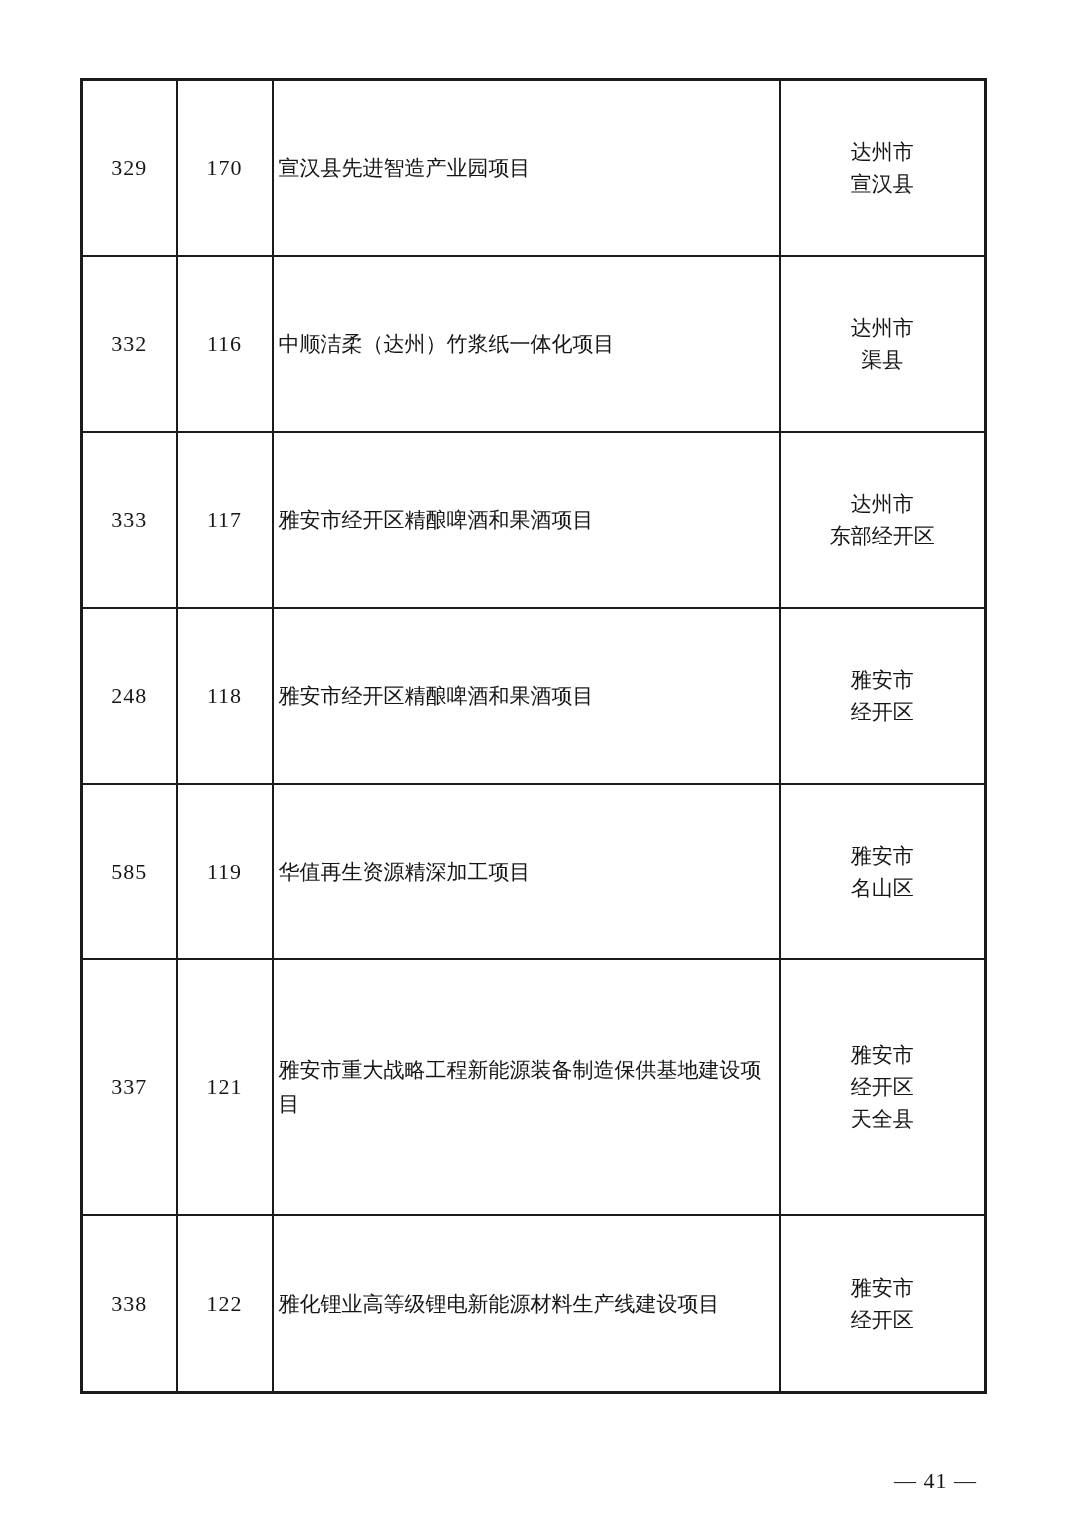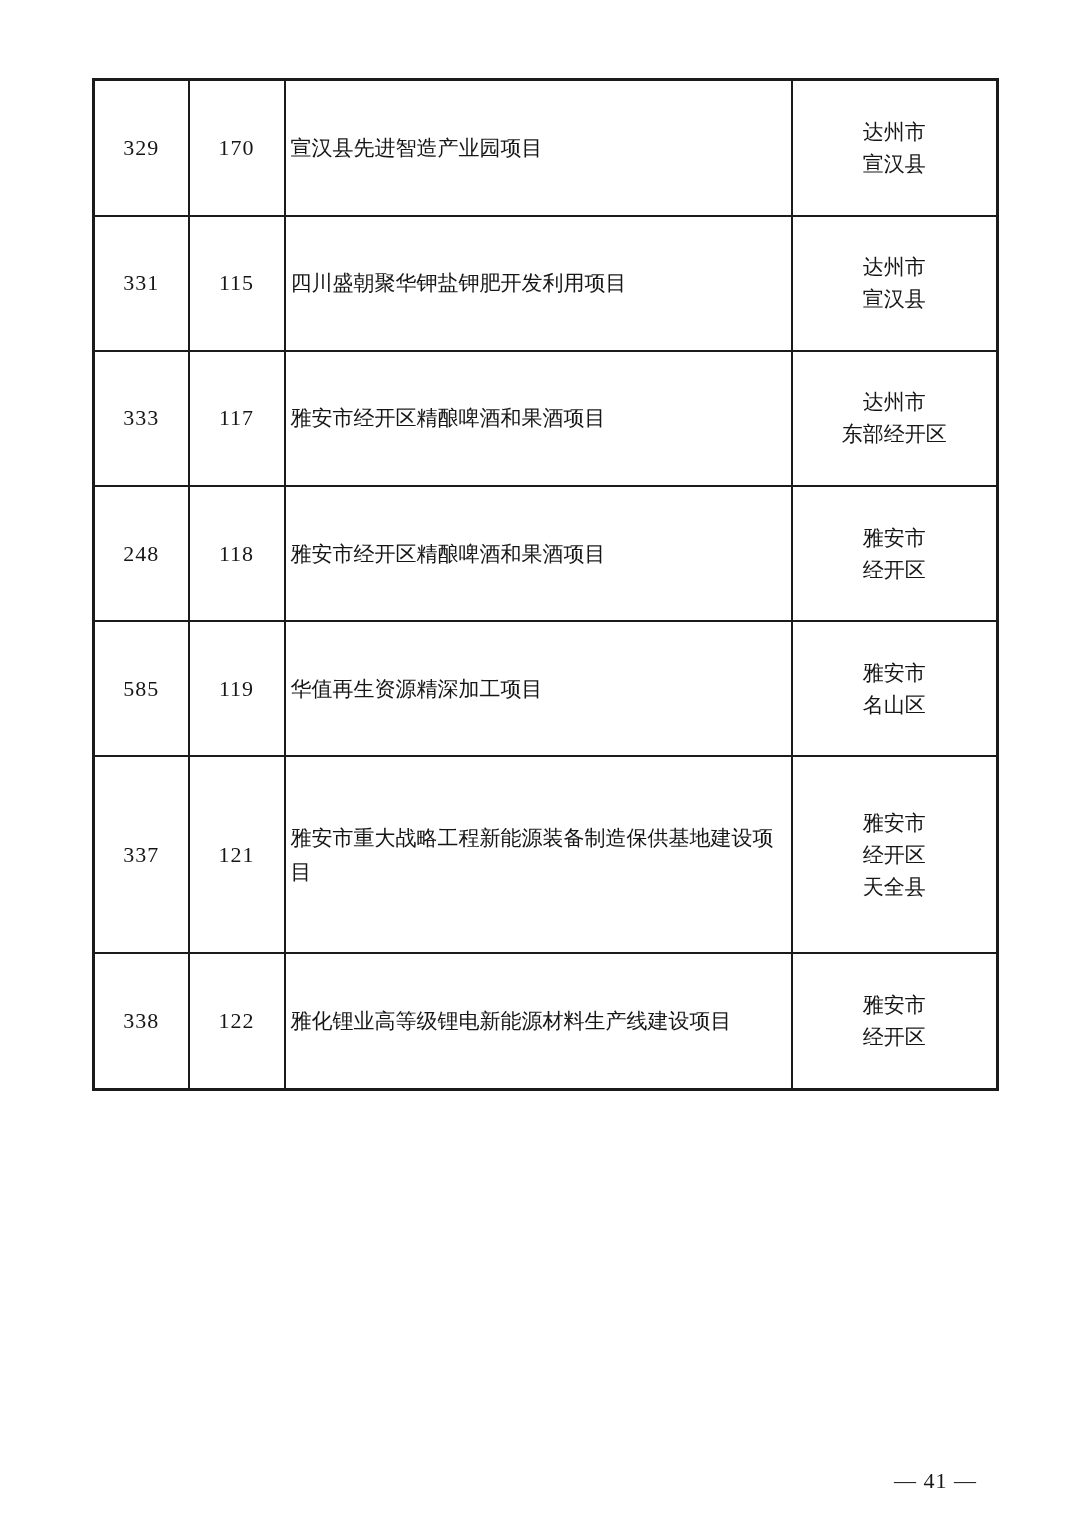--- a/index.html
+++ b/index.html
@@ -15,24 +15,24 @@
     font-family: "Liberation Serif", "DejaVu Serif", serif;
     color: #161616;
   }
   .sheet {
     position: absolute;
     inset: 0;
     background: #ffffff;
   }
   table.project-table {
     position: absolute;
-    left: 92px;
+    left: 80px;
     top: 78px;
     width: 904px;
-    height: 1013px;
+    height: 1316px;
     border-collapse: collapse;
     table-layout: fixed;
     border: 3px solid #1b1b1b;
   }
   table.project-table td {
     border: 2px solid #1b1b1b;
     vertical-align: middle;
     overflow: hidden;
   }
   td.c-seq, td.c-num {
@@ -82,26 +82,26 @@
         <tr>
     <td class="c-seq">329</td>
     <td class="c-num">170</td>
     <td class="c-project">宣汉县先进智造产业园项目</td>
     <td class="c-loc">
             <span class="loc-line">达州市</span>
             <span class="loc-line">宣汉县</span>
           </td>
   </tr>
         <tr>
-    <td class="c-seq">331</td>
-    <td class="c-num">115</td>
-    <td class="c-project">四川盛朝聚华钾盐钾肥开发利用项目</td>
+    <td class="c-seq">332</td>
+    <td class="c-num">116</td>
+    <td class="c-project">中顺洁柔（达州）竹浆纸一体化项目</td>
     <td class="c-loc">
             <span class="loc-line">达州市</span>
-            <span class="loc-line">宣汉县</span>
+            <span class="loc-line">渠县</span>
           </td>
   </tr>
         <tr>
     <td class="c-seq">333</td>
     <td class="c-num">117</td>
     <td class="c-project">雅安市经开区精酿啤酒和果酒项目</td>
     <td class="c-loc">
             <span class="loc-line">达州市</span>
             <span class="loc-line">东部经开区</span>
           </td>

